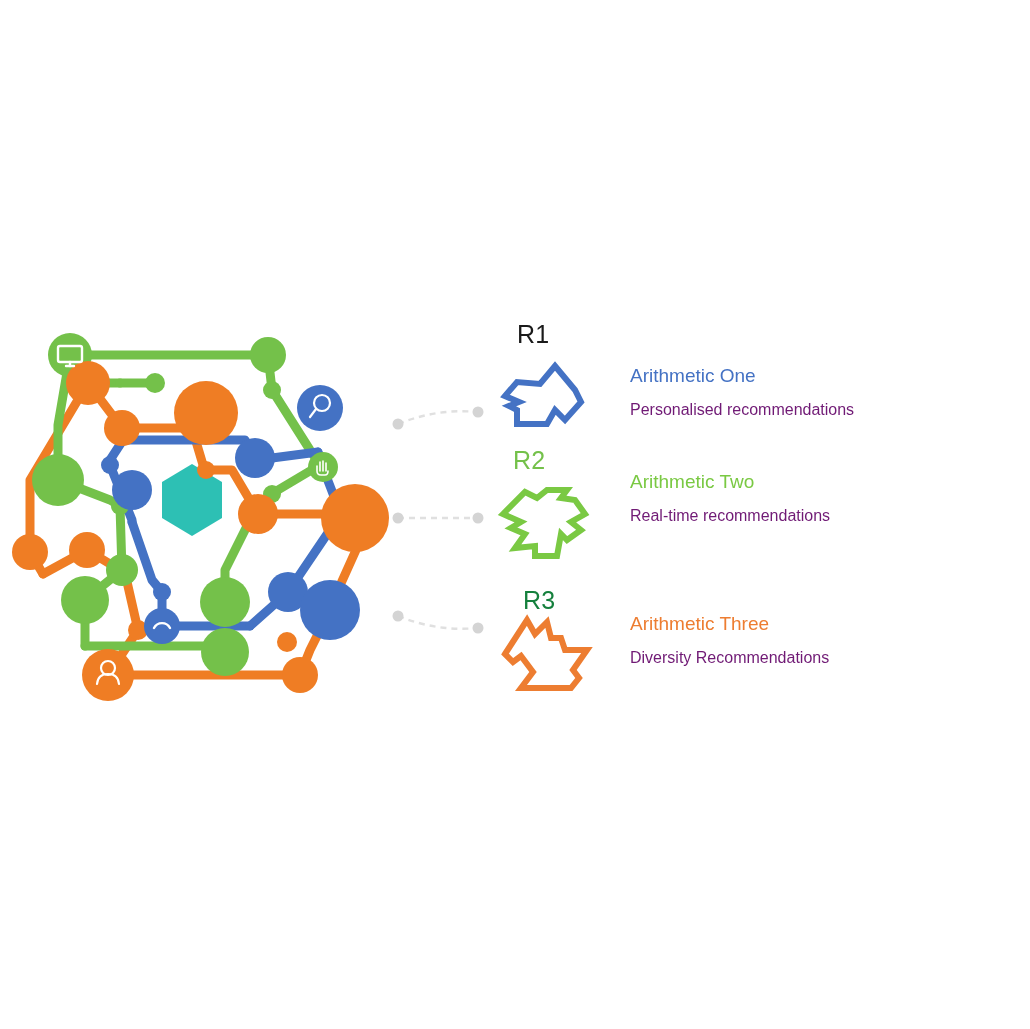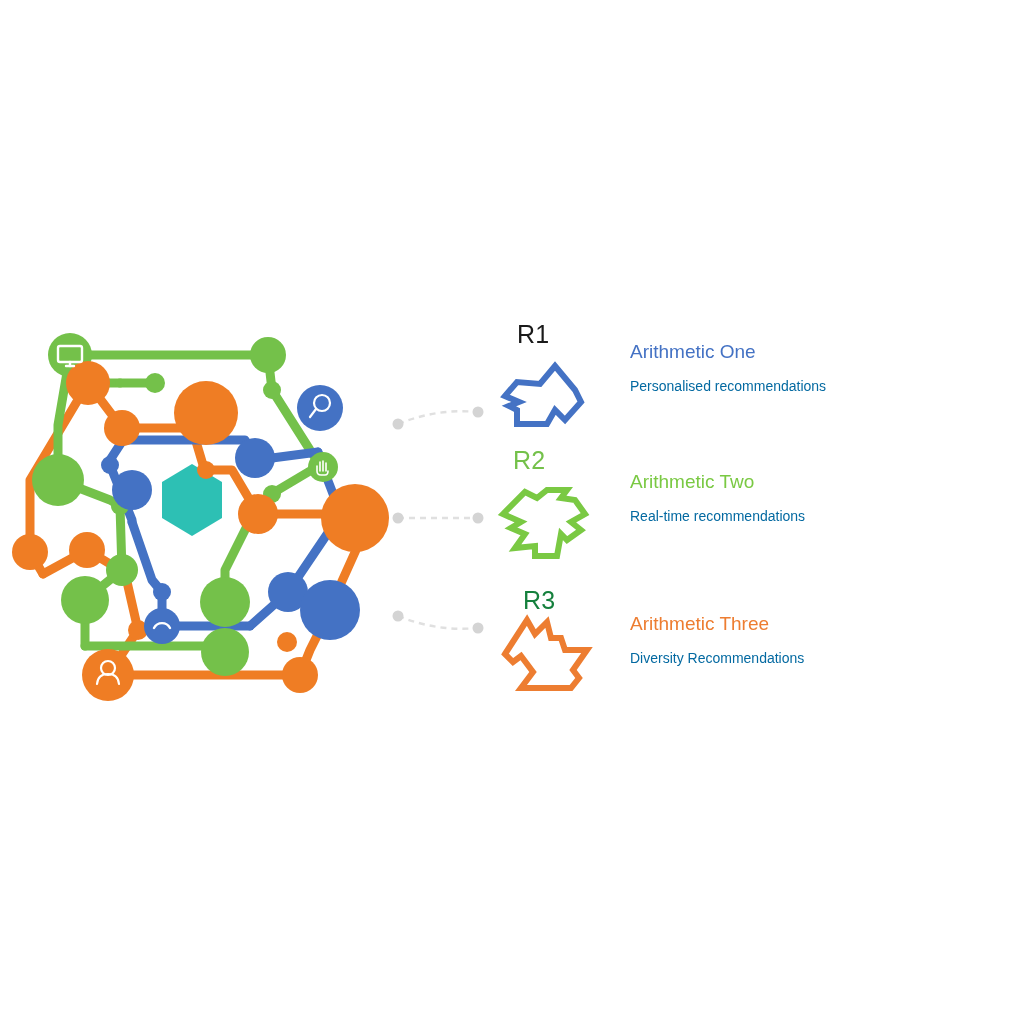--- a/index.html
+++ b/index.html
@@ -77,28 +77,28 @@
   #text-r2 { top: 22px; }
   #text-r3 { top: 36px; }
 
   .r-title {
     font-size: 19px;
     line-height: 24px;
     white-space: nowrap;
     margin: 0;
     font-weight: 400;
   }
-  #title-r1 { color: #4472c4; }
+  #title-r1 { color: #4472c4; margin-top: 24px; }
   #title-r2 { color: #7ac943; }
   #title-r3 { color: #ed7d31; }
 
   .r-sub {
-    font-size: 14px;
+    font-size: 16px;
     line-height: 20px;
-    color: #0369a1;
+    color: #701a75;
     white-space: nowrap;
     margin: 12px 0 0 0;
   }
 
   
   #mixed-panel {
     position: absolute;
     left: 880px;
     top: 360px;
     width: 150px;

